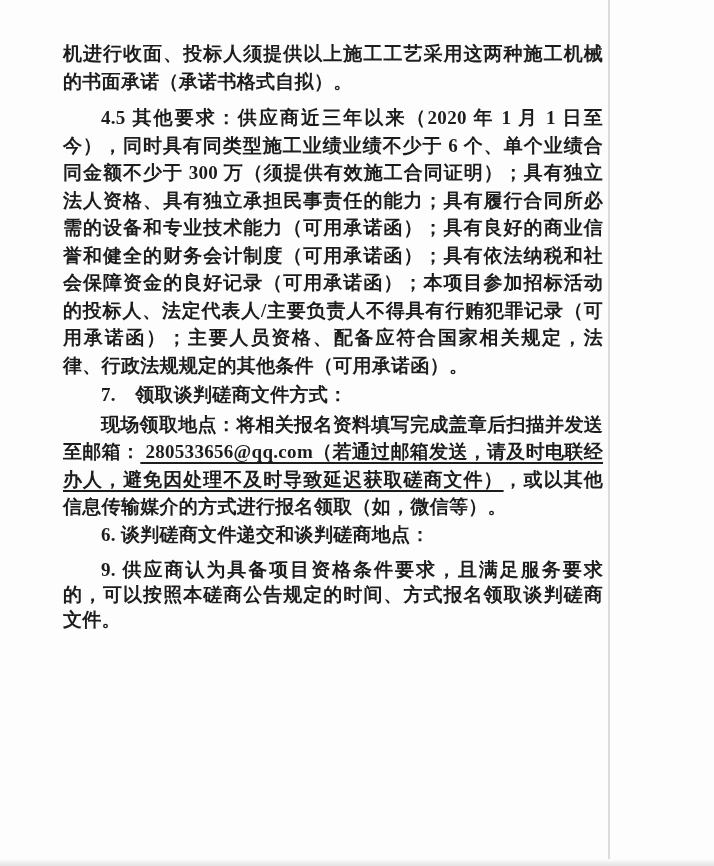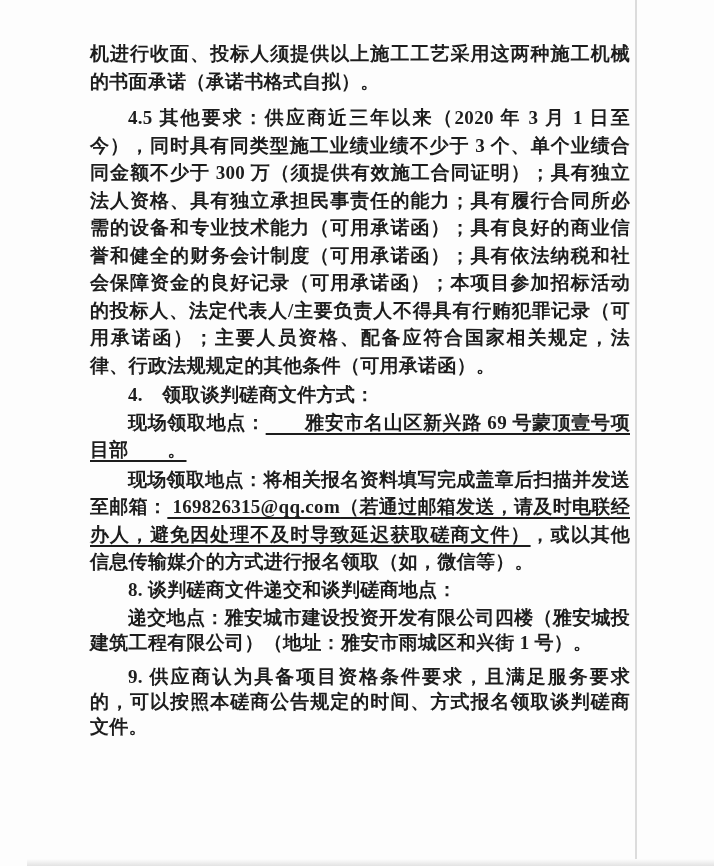--- a/index.html
+++ b/index.html
@@ -14,21 +14,20 @@
     box-sizing:border-box;
     width:619px;height:866px;
     padding:40px 16px 0 63px;
     color:#1d1d1d;
     font-size:19px;
     font-weight:bold;
     line-height:27.5px;
     letter-spacing:0.3px;
     text-align:justify;
     position:relative;
-    margin-left:27px;
   }
   .page p{margin:0;}
   .ind{text-indent:2em;}
   .mt-lg{margin-top:9px !important;}
   .mt-md{margin-top:5px !important;}
   .mt-sm{margin-top:2px !important;}
   .tight{line-height:25px;}
   .tighter{line-height:23.5px;}
   .u{
     text-decoration:underline;
@@ -47,37 +46,33 @@
     pointer-events:none;
   }
 </style>
 </head>
 <body>
 
 <div class="page">
 
   <p>机进行收面、投标人须提供以上施工工艺采用这两种施工机械的书面承诺（承诺书格式自拟）。</p>
 
-  <p class="ind mt-lg">4.5 其他要求：供应商近三年以来（2020 年 3 月 1 日至今），同时具有同类型施工业绩业绩不少于 3 个、单个业绩合同金额不少于 300 万（须提供有效施工合同证明）；具有独立法人资格、具有独立承担民事责任的能力；具有履行合同所必需的设备和专业技术能力（可用承诺函）；具有良好的商业信誉和健全的财务会计制度（可用承诺函）；具有依法纳税和社会保障资金的良好记录（可用承诺函）；本项目参加招标活动的投标人、法定代表人/主要负责人不得具有行贿犯罪记录（可用承诺函）；主要人员资格、配备应符合国家相关规定，法律、行政法规规定的其他条件（可用承诺函）。</p>
+  <p class="ind mt-lg">4.5 其他要求：供应商近三年以来（2020 年 1 月 1 日至今），同时具有同类型施工业绩业绩不少于 6 个、单个业绩合同金额不少于 300 万（须提供有效施工合同证明）；具有独立法人资格、具有独立承担民事责任的能力；具有履行合同所必需的设备和专业技术能力（可用承诺函）；具有良好的商业信誉和健全的财务会计制度（可用承诺函）；具有依法纳税和社会保障资金的良好记录（可用承诺函）；本项目参加招标活动的投标人、法定代表人/主要负责人不得具有行贿犯罪记录（可用承诺函）；主要人员资格、配备应符合国家相关规定，法律、行政法规规定的其他条件（可用承诺函）。</p>
 
 
-  <p class="ind mt-sm">4.　领取谈判磋商文件方式：</p>
+  <p class="ind mt-sm">7.　领取谈判磋商文件方式：</p>
 
-  <p class="ind">
-    <span>现场领取地点：</span><span class="u">　　雅安市名山区新兴路 69 号蒙顶壹号项目部　　。</span>
-  </p>
 
   <p class="ind mt-sm">
-    <span>现场领取地点：将相关报名资料填写完成盖章后扫描并发送至邮箱：</span><span class="u"> 169826315@qq.com</span><span class="u">（若通过邮箱发送，请及时电联经办人，避免因处理不及时导致延迟获取磋商文件）</span><span>，或以其他信息传输媒介的方式进行报名领取（如，微信等）。</span>
+    <span>现场领取地点：将相关报名资料填写完成盖章后扫描并发送至邮箱：</span><span class="u"> 280533656@qq.com</span><span class="u">（若通过邮箱发送，请及时电联经办人，避免因处理不及时导致延迟获取磋商文件）</span><span>，或以其他信息传输媒介的方式进行报名领取（如，微信等）。</span>
   </p>
 
 
 
-  <p class="ind">8. 谈判磋商文件递交和谈判磋商地点：</p>
+  <p class="ind">6. 谈判磋商文件递交和谈判磋商地点：</p>
 
-  <p class="ind mt-sm tight">递交地点：雅安城市建设投资开发有限公司四楼（雅安城投建筑工程有限公司）（地址：雅安市雨城区和兴街 1 号）。</p>
 
 
   <p class="ind mt-lg tight">9. 供应商认为具备项目资格条件要求，且满足服务要求的，可以按照本磋商公告规定的时间、方式报名领取谈判磋商文件。</p>
 
   <div class="edge-right"></div>
   <div class="edge-bottom"></div>
 </div>
 
 </body></html>

